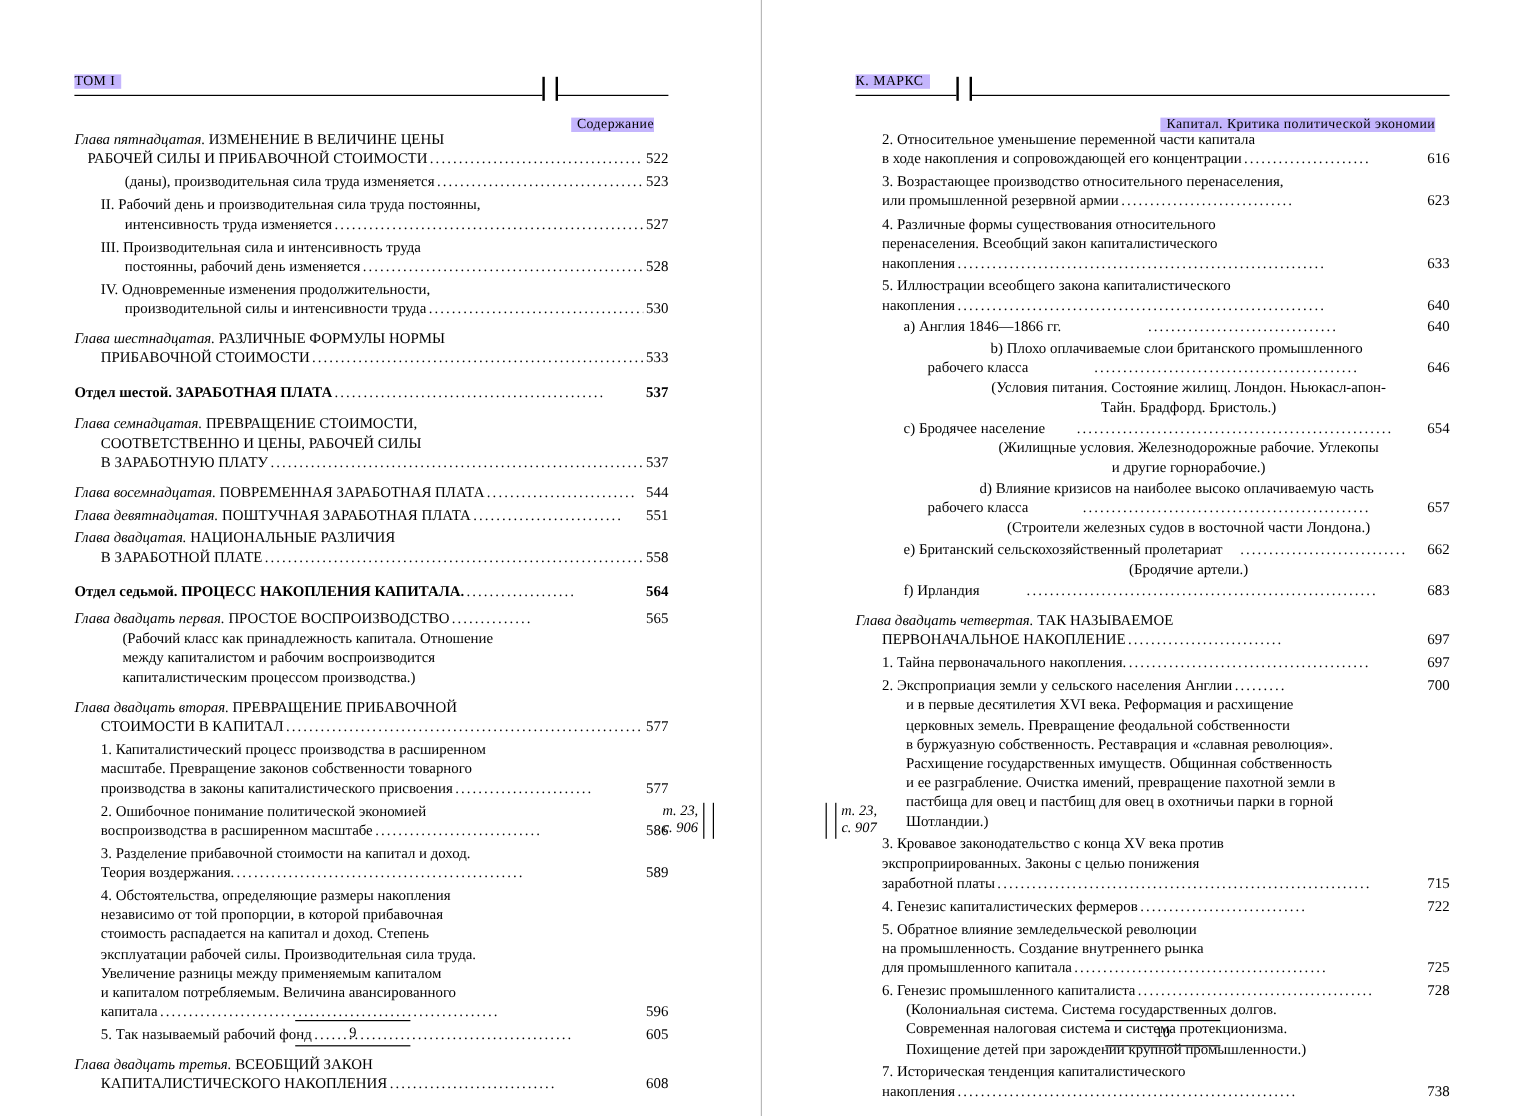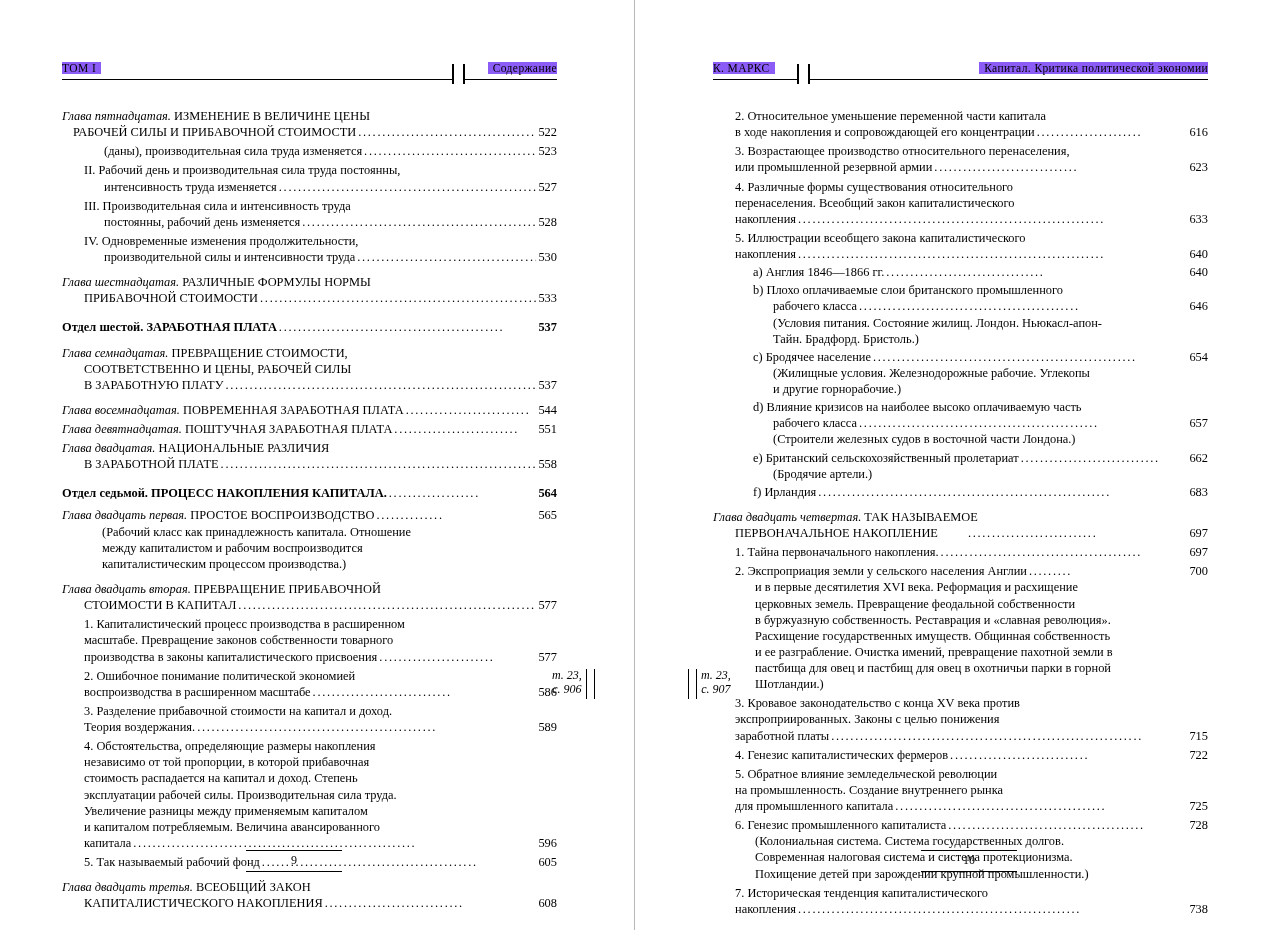--- a/index.html
+++ b/index.html
@@ -47,31 +47,32 @@
   .runhead .rule {
     position: absolute;
     left: 0; right: 0;
     top: 17px;
     border-top: 1px solid #000;
   }
   .runhead .left-label,
   .runhead .right-label {
     position: absolute;
     top: 0;
-    background: #8b5cf6;
+    background: #c4b5fd;
     padding: 0 5px 0 0;
     font-variant: small-caps;
     white-space: nowrap;
   }
   .runhead .left-label { left: 0; }
   .runhead .right-label {
-    right: 0;
+    right: 12px;
     padding: 0 0 0 5px;
     font-variant: normal;
     font-style: normal;
+    margin-top: 36px;
   }
   .runhead .mark {
     position: absolute;
     top: 2px;
     width: 9px;
     height: 20px;
     border-left: 2px solid #000;
     border-right: 2px solid #000;
     background: #fff;
   }
@@ -86,21 +87,21 @@
   }
   .entry {
     position: relative;
     margin-bottom: 1px;
   }
   .lvl-chapter      { margin-top: 9px; }
   .lvl-chapter .lead-in { font-style: italic; }
   .lvl-section      { margin-top: 13px; font-weight: bold; }
   .lvl-num          { margin-left: 22px; margin-top: 3px; }
   .lvl-rom          { margin-left: 22px; margin-top: 3px; }
-  .lvl-let          { margin-left: 40px; margin-top: 2px; }
+  .lvl-let          { margin-left: 40px; margin-top: 2px; text-align: center; }
   .lvl-note         { margin-left: 40px; margin-top: 0px; }
   .hang {
     padding-left: 20px;
     text-indent: -20px;
   }
   .hang-wide {
     padding-left: 24px;
     text-indent: -24px;
   }
   .cont {
@@ -524,21 +525,21 @@
             <span>Ирландия</span></span>
           <span class="l-fill">.............................................................</span>
           <span class="l-pg">683</span>
         </div>
       </div>
 
       <div class="entry lvl-chapter">
         <div class="hang-wide">
           <span class="lead-in">Глава двадцать четвертая.</span><span> ТАК НАЗЫВАЕМОЕ</span>
         </div>
-        <div class="line" style="margin-left:22px;gap:28px;">
+        <div class="line" style="margin-left:22px;">
           <span class="l-text">ПЕРВОНАЧАЛЬНОЕ НАКОПЛЕНИЕ</span>
           <span class="l-fill">...........................</span>
           <span class="l-pg">697</span>
         </div>
       </div>
 
       <div class="entry lvl-num">
         <div class="line">
           <span class="l-text"><span>1.</span>
             <span>Тайна первоначального накопления.</span></span>

